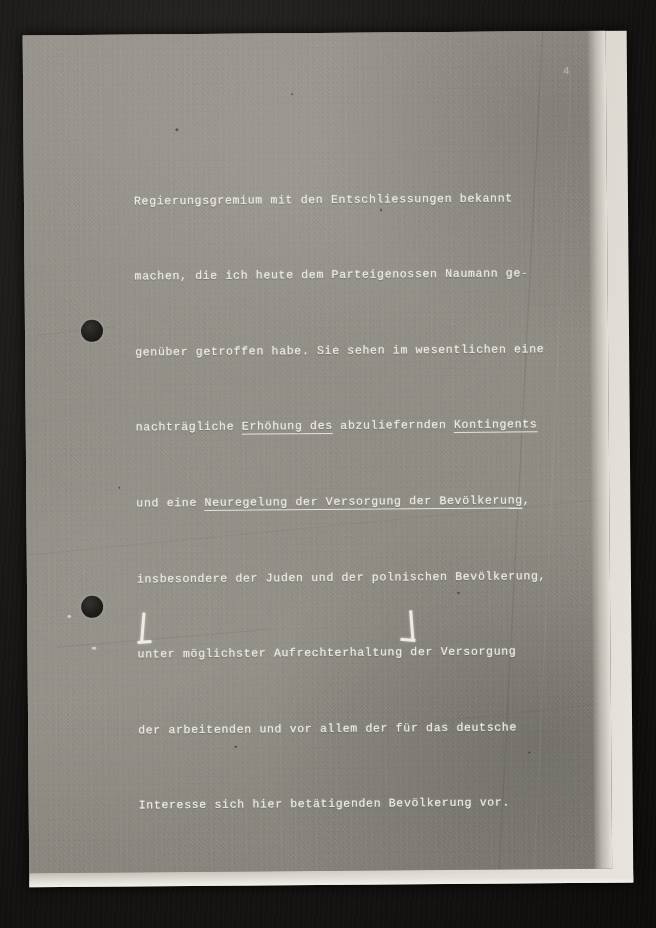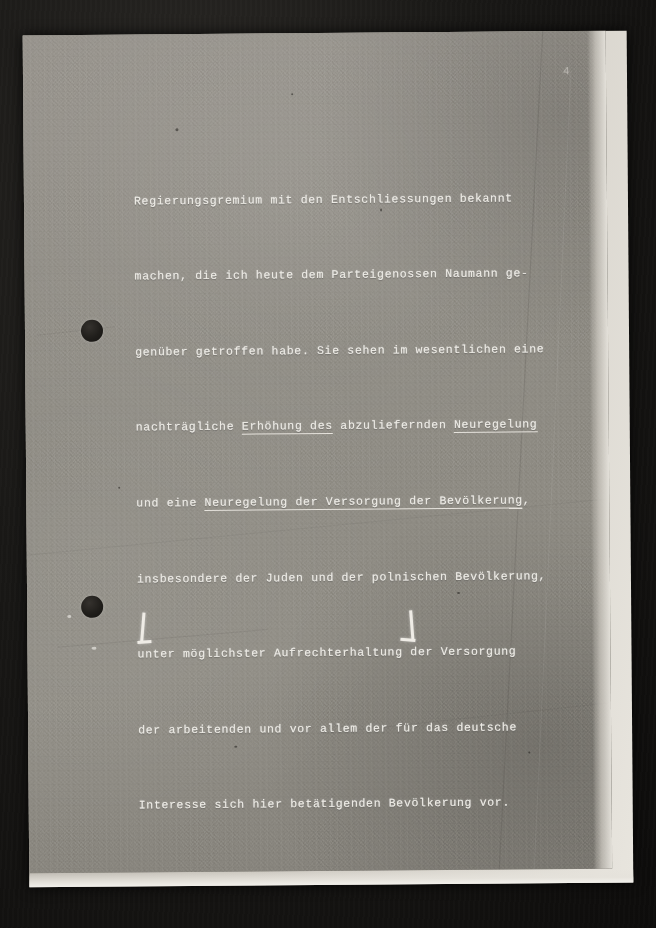--- a/index.html
+++ b/index.html
@@ -198,21 +198,21 @@
       <span class="speck lite" style="left:40px;top:580px;width:4px;height:3px;"></span>
       <span class="speck lite" style="left:64px;top:612px;width:5px;height:3px;"></span>
       <span class="speck" style="left:500px;top:720px;width:2px;height:2px;"></span>
       <span class="speck" style="left:206px;top:712px;width:3px;height:2px;"></span>
 
       <div class="typed">
 
         <span class="ln">Regierungsgremium mit den Entschliessungen bekannt</span>
         <span class="ln">machen, die ich heute dem Parteigenossen Naumann ge-</span>
         <span class="ln">genüber getroffen habe. Sie sehen im wesentlichen eine</span>
-        <span class="ln">nachträgliche <u>Erhöhung des</u> abzuliefernden <u>Neuregelung</u></span>
+        <span class="ln">nachträgliche <u>Erhöhung des</u> abzuliefernden <u>Kontingents</u></span>
         <span class="ln">und eine <u>Neuregelung der Versorgung der Bevölkerung</u>,</span>
         <span class="ln">insbesondere der Juden und der polnischen Bevölkerung,</span>
         <span class="ln">unter möglichster Aufrechterhaltung der Versorgung</span>
         <span class="ln">der arbeitenden und vor allem der für das deutsche</span>
         <span class="ln">Interesse sich hier betätigenden Bevölkerung vor.</span>
 
         
         
         
         

